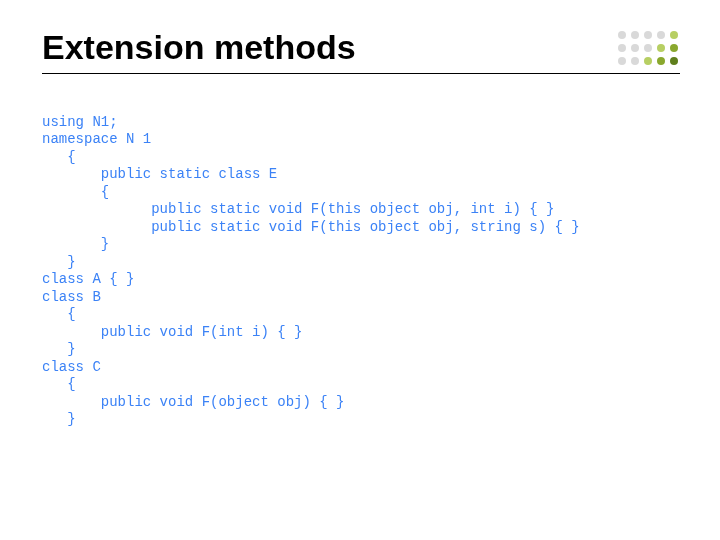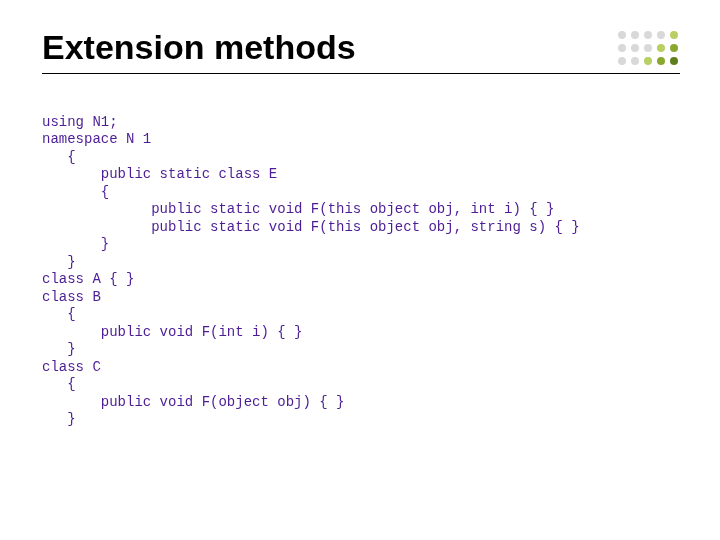--- a/index.html
+++ b/index.html
@@ -43,21 +43,21 @@
   .dot {
     width: 8px;
     height: 8px;
     border-radius: 50%;
   }
   .code {
     font-family: "Courier New", Courier, monospace;
     font-size: 14px;
     line-height: 1.25;
     white-space: pre;
-    color: #4c1d95;
+    color: #3b82f6;
   }
 </style>
 </head>
 <body>
 
 <div class="slide">
 
   <div class="title-row">
     <div class="title">Extension methods</div>
     <div class="dots">

